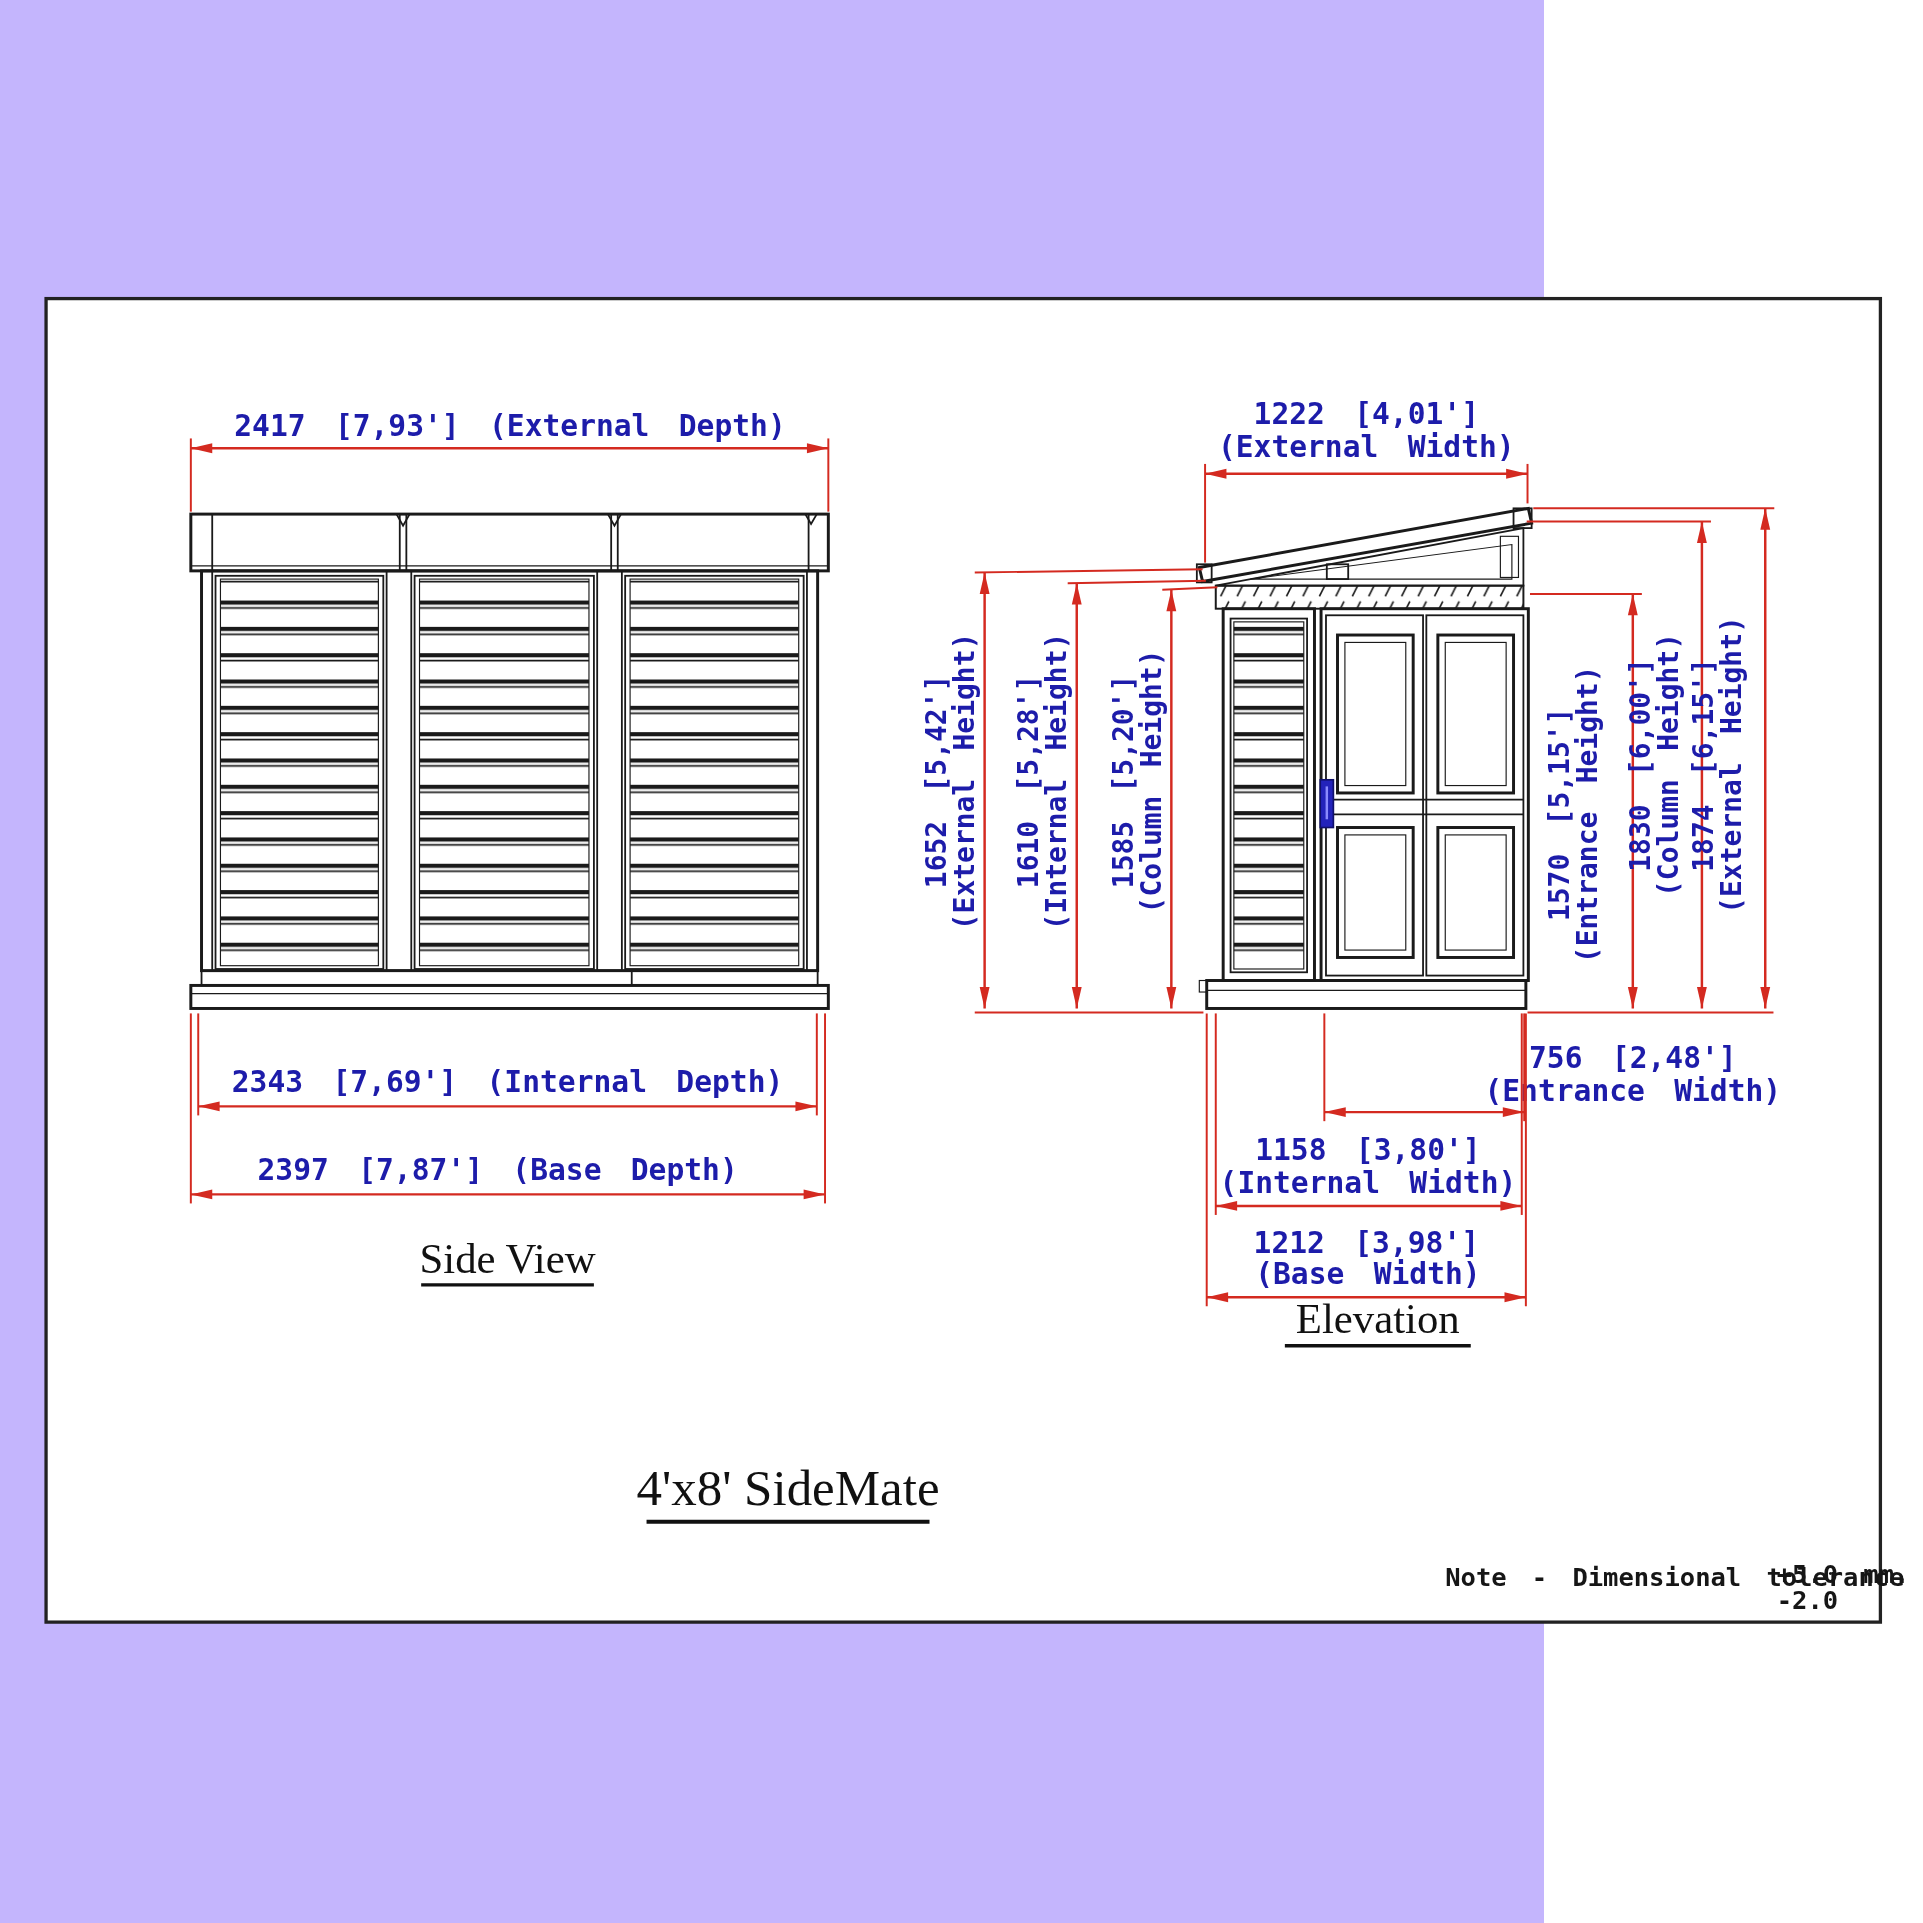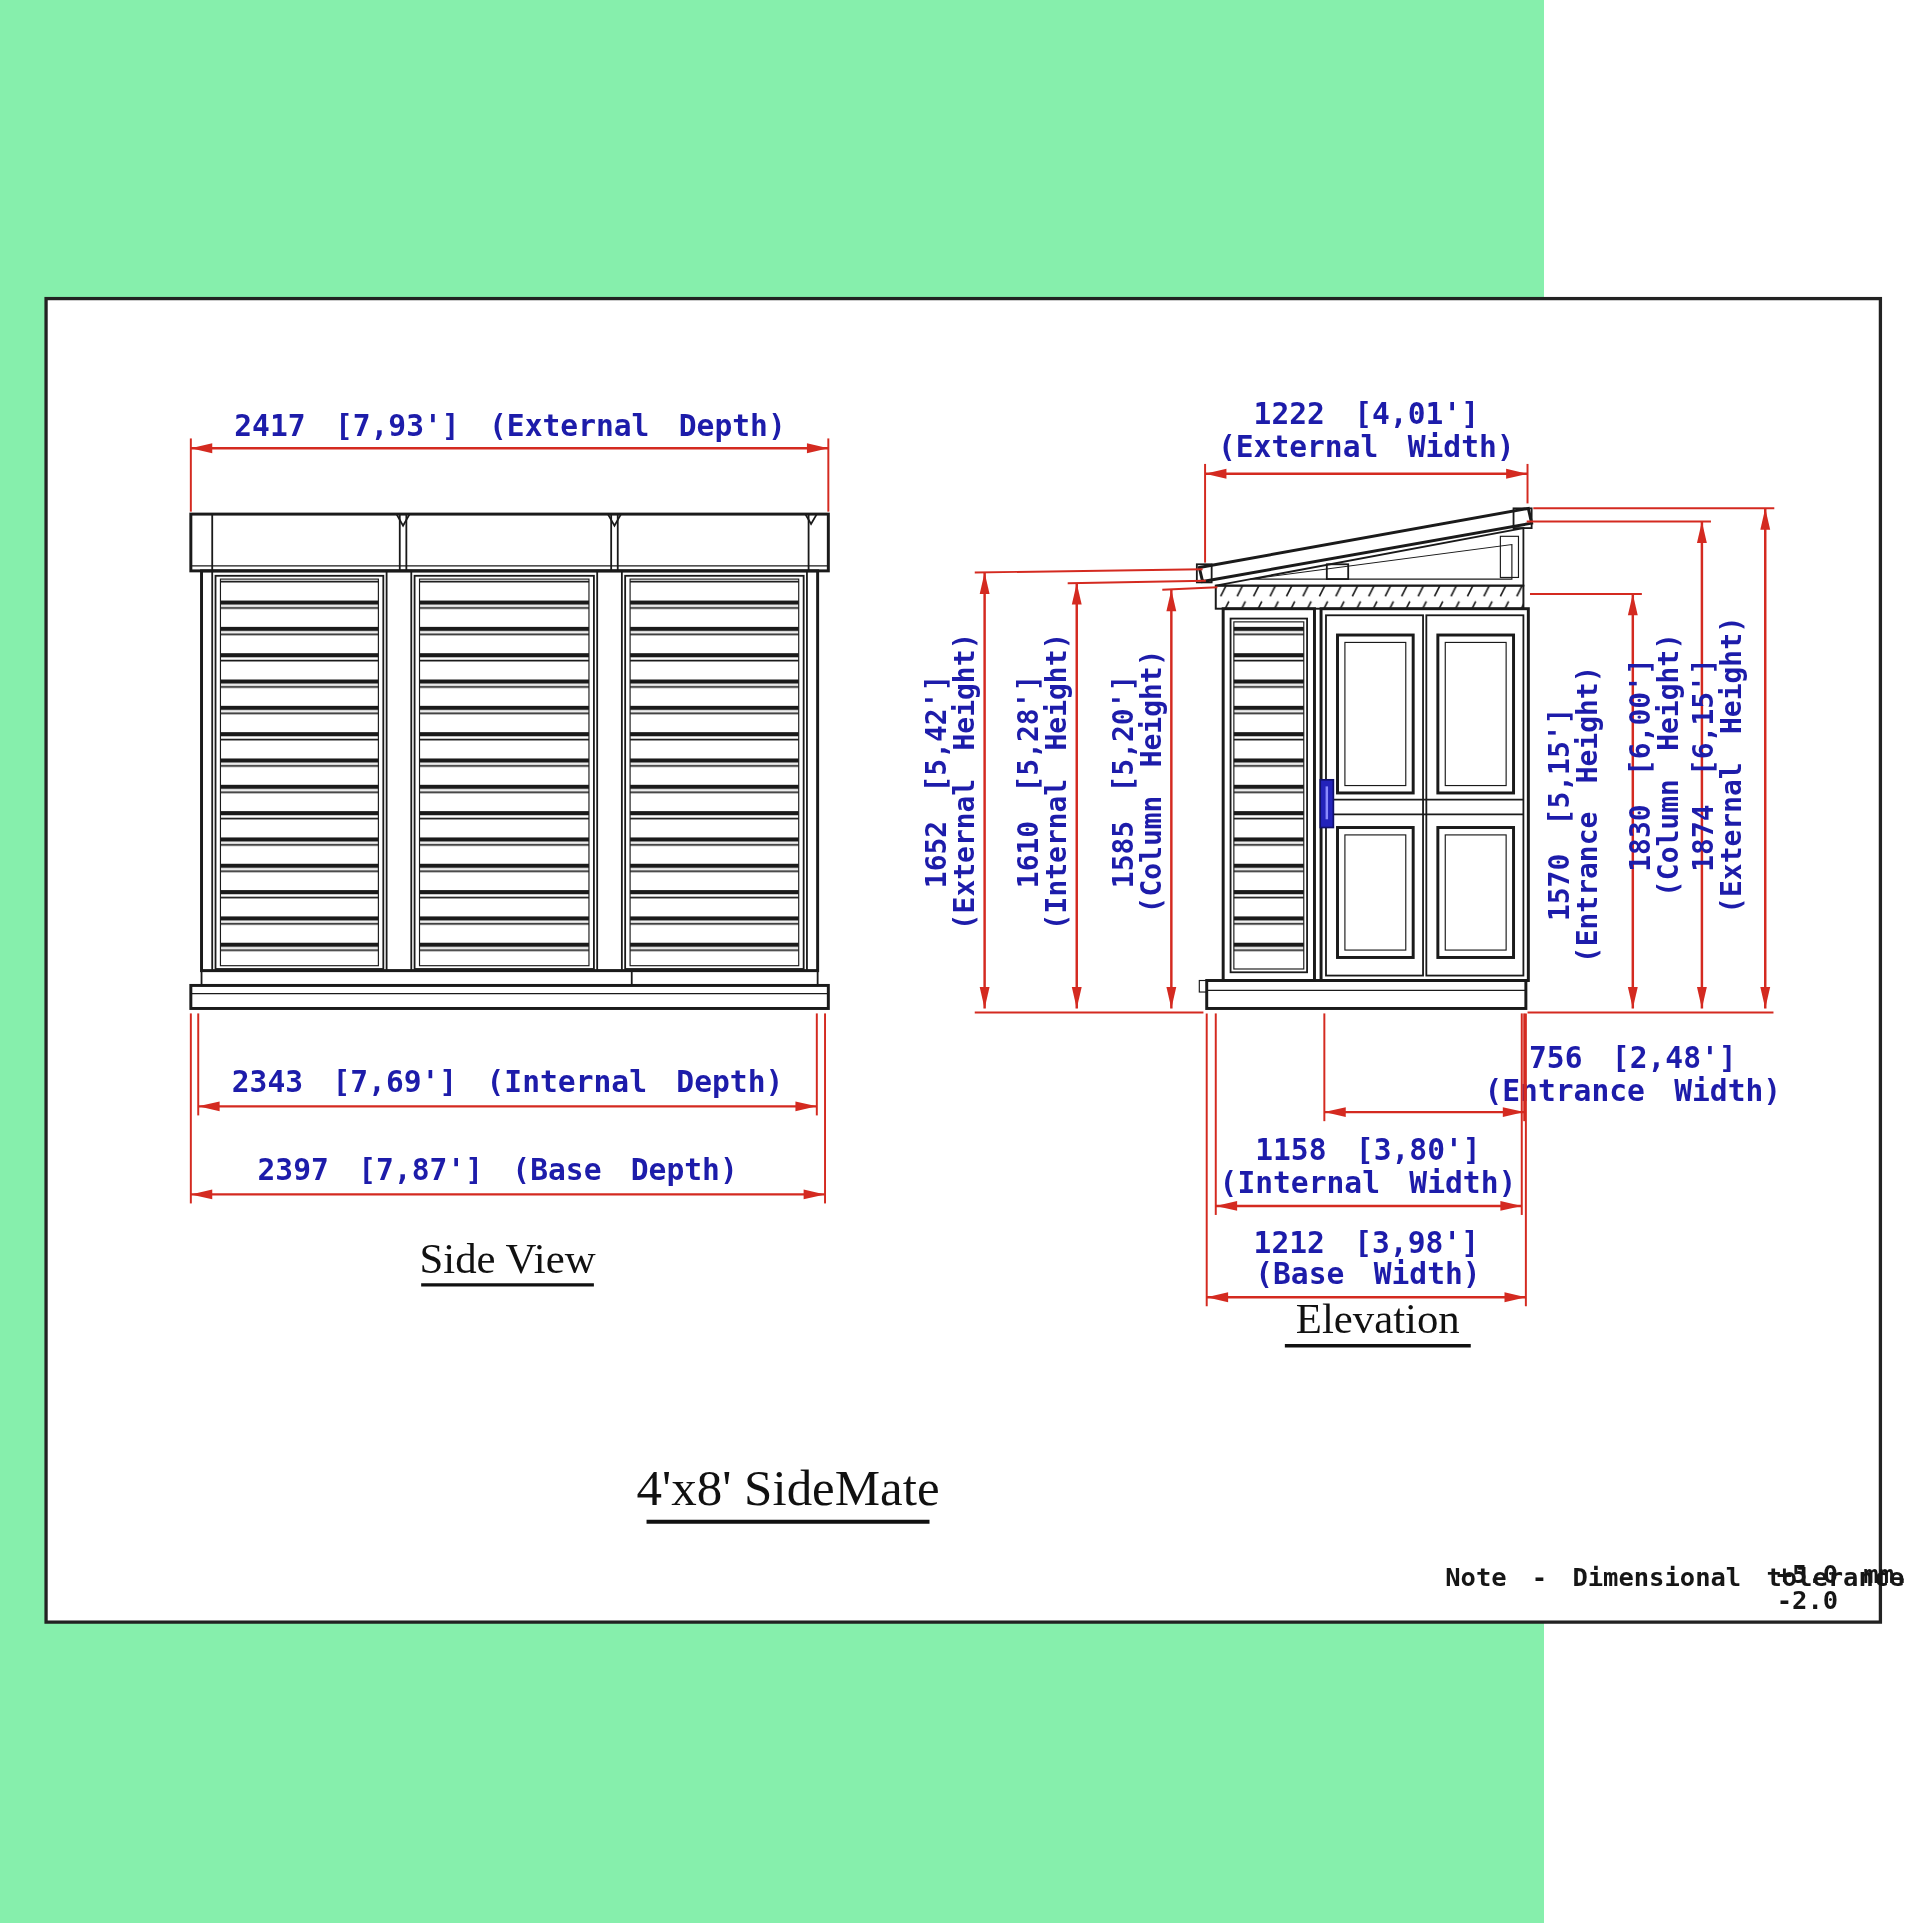--- a/index.html
+++ b/index.html
@@ -1,16 +1,16 @@
 <!DOCTYPE html>
 <html style="font-size:13px"><head>
 <meta charset="utf-8">
 <style>
   html,body{margin:0;padding:0;background:#fff;}
-  .sheet{width:1544px;height:1924px;position:relative;background:#86efac;font-family:"DejaVu Sans Mono",monospace;}
+  .sheet{width:1544px;height:1924px;position:relative;background:#c4b5fd;font-family:"DejaVu Sans Mono",monospace;}
   svg{display:block;}
   text{user-select:none;}
   .dimtxt{font-family:"DejaVu Sans Mono",monospace;font-size:36px;font-weight:bold;fill:#1d1caa;word-spacing:14px;}
   .dimtxt.vert{font-size:34px;}
   .titletxt{font-family:"Liberation Serif","DejaVu Serif",serif;font-size:52px;fill:#111;}
   .maintitle{font-family:"Liberation Serif","DejaVu Serif",serif;font-size:62px;fill:#111;}
   .notetxt{font-family:"DejaVu Sans Mono",monospace;font-size:31px;font-weight:bold;fill:#161616;word-spacing:12px;}
   .red{stroke:#d42a20;stroke-width:3;fill:none;}
   .redthin{stroke:#d42a20;stroke-width:2.4;fill:none;}
   .blk3{stroke:#1a1a1a;stroke-width:3.6;fill:none;}

